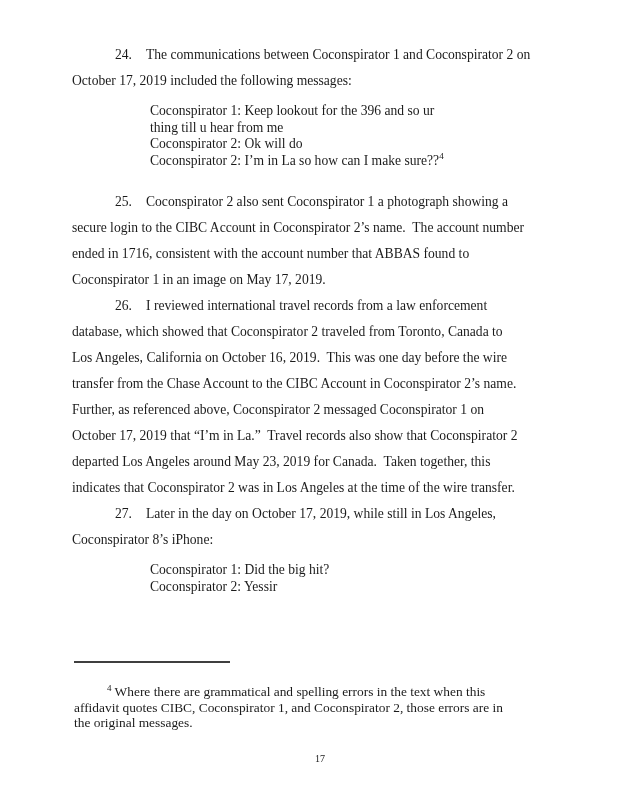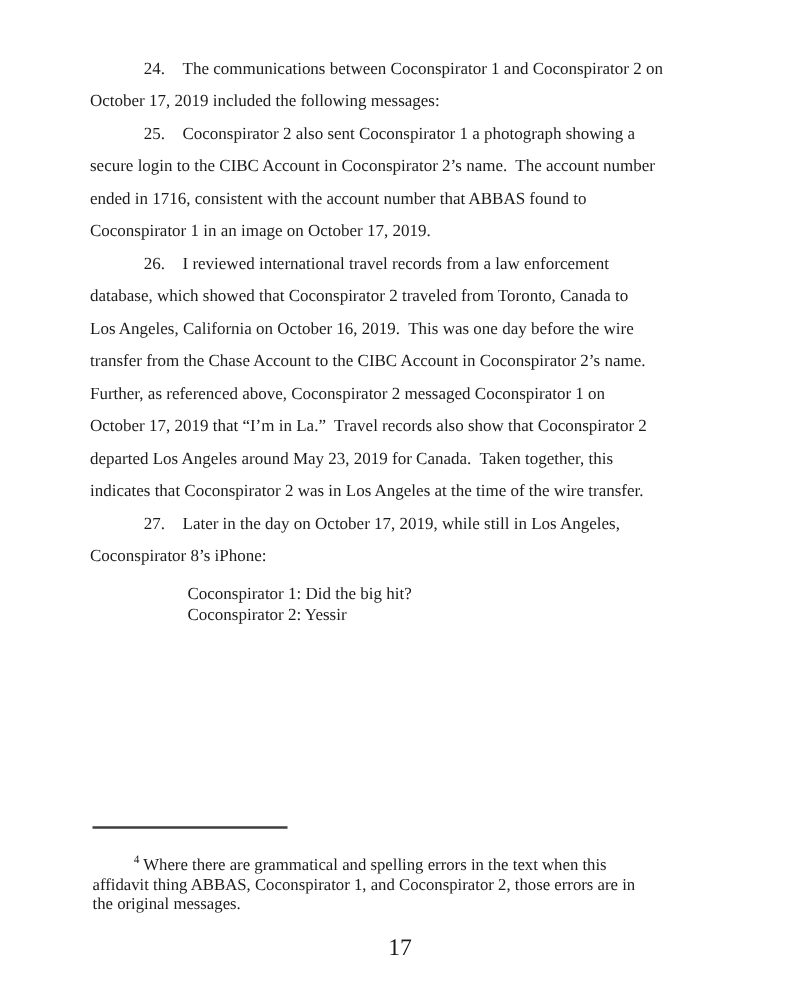--- a/index.html
+++ b/index.html
@@ -19,37 +19,43 @@
   .quote{margin:9px 0 20px 78px;}
   .quote .line{line-height:16.5px;white-space:pre;}
   sup.fnref{font-size:9px;vertical-align:super;line-height:0;}
   .footnote{position:absolute;left:74px;right:56px;top:661px;}
   .fn-rule{width:156px;height:2px;background:#3f3f3f;}
   .fn-lines{margin-top:21px;}
   .fn-lines .line{line-height:15.5px;font-size:13.4px;white-space:pre;}
   .fn-first{text-indent:33px;}
   .page-number{
     position:absolute;top:751px;left:0;width:640px;
-    text-align:center;line-height:16px;font-size:19px;
+    text-align:center;line-height:16px;font-size:10px;
   }
 </style>
 </head>
 <body>
 
 <div class="page">
   <div id="doc-body">
       <div class="para">
         <div class="line"><span class="pnum">24.</span>The communications between Coconspirator 1 and Coconspirator 2 on</div>
         <div class="line">October 17, 2019 included the following messages:</div>
       </div>
+      <div class="quote">
+        <div class="line">Coconspirator 1: Keep lookout for the 396 and so ur</div>
+        <div class="line">thing till u hear from me</div>
+        <div class="line">Coconspirator 2: Ok will do</div>
+        <div class="line">Coconspirator 2: I’m in La so how can I make sure??<sup class="fnref">4</sup></div>
+      </div>
       <div class="para">
         <div class="line"><span class="pnum">25.</span>Coconspirator 2 also sent Coconspirator 1 a photograph showing a</div>
         <div class="line">secure login to the CIBC Account in Coconspirator 2’s name.  The account number</div>
         <div class="line">ended in 1716, consistent with the account number that ABBAS found to</div>
-        <div class="line">Coconspirator 1 in an image on October 17, 2019.</div>
+        <div class="line">Coconspirator 1 in an image on May 17, 2019.</div>
       </div>
       <div class="para">
         <div class="line"><span class="pnum">26.</span>I reviewed international travel records from a law enforcement</div>
         <div class="line">database, which showed that Coconspirator 2 traveled from Toronto, Canada to</div>
         <div class="line">Los Angeles, California on October 16, 2019.  This was one day before the wire</div>
         <div class="line">transfer from the Chase Account to the CIBC Account in Coconspirator 2’s name.</div>
         <div class="line">Further, as referenced above, Coconspirator 2 messaged Coconspirator 1 on</div>
         <div class="line">October 17, 2019 that “I’m in La.”  Travel records also show that Coconspirator 2</div>
         <div class="line">departed Los Angeles around May 23, 2019 for Canada.  Taken together, this</div>
         <div class="line">indicates that Coconspirator 2 was in Los Angeles at the time of the wire transfer.</div>
@@ -61,19 +67,19 @@
       <div class="quote">
         <div class="line">Coconspirator 1: Did the big hit?</div>
         <div class="line">Coconspirator 2: Yessir</div>
       </div>
     </div>
 
   <div class="footnote">
     <div class="fn-rule"></div>
     <div class="fn-lines" id="fn-lines">
         <div class="line fn-first"><sup class="fnref">4</sup> Where there are grammatical and spelling errors in the text when this</div>
-        <div class="line">affidavit thing ABBAS, Coconspirator 1, and Coconspirator 2, those errors are in</div>
+        <div class="line">affidavit quotes CIBC, Coconspirator 1, and Coconspirator 2, those errors are in</div>
         <div class="line">the original messages.</div>
       </div>
   </div>
 
   <div class="page-number">17</div>
 </div>
 
 </body></html>

